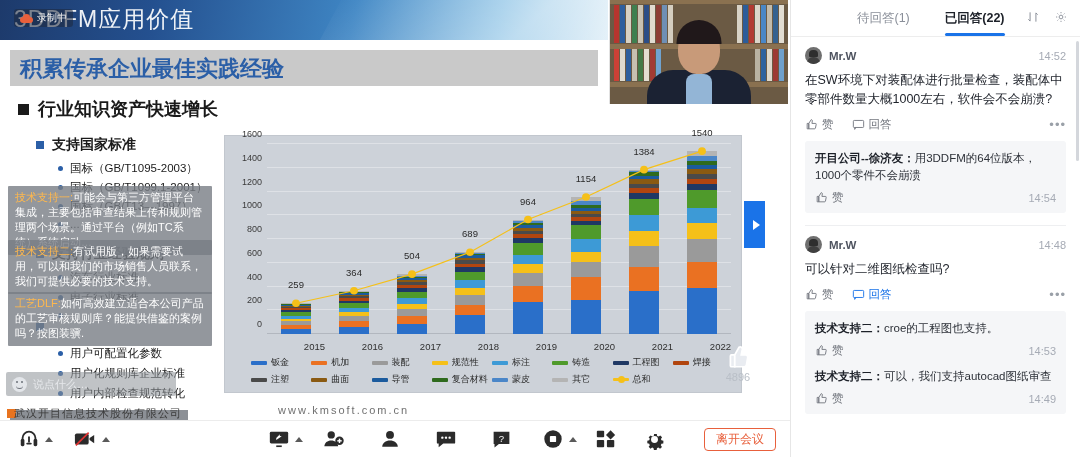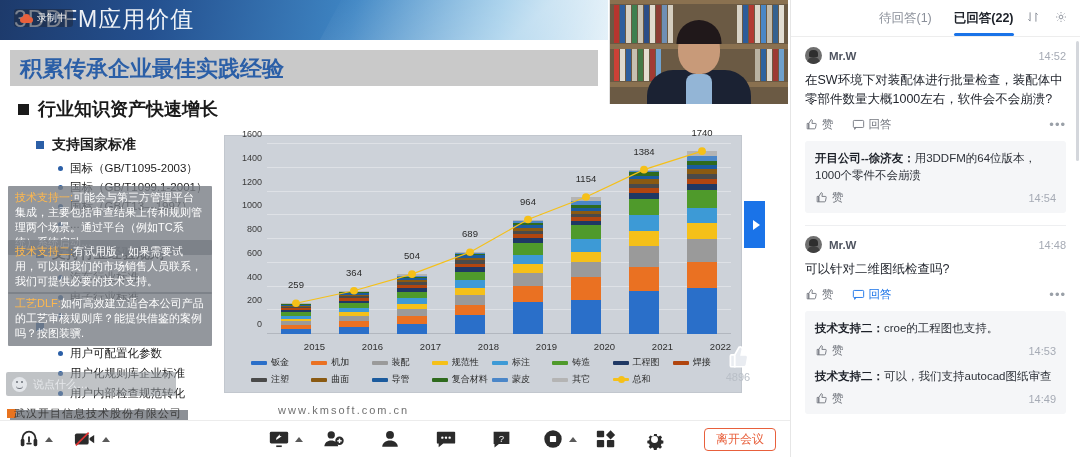--- a/index.html
+++ b/index.html
@@ -190,21 +190,21 @@
   .leave-btn {
     position: absolute; right: 14px; top: 7px; height: 23px; padding: 0 11px;
     border: 1px solid #e8603c; border-radius: 4px; color: #e8603c; font-size: 12px;
     display: flex; align-items: center; background: #fff;
   }
 
   
   .qa { width: 290px; height: 457px; background: #ffffff; border-left: 1px solid #e6e6e6;
         display: flex; flex-direction: column; }
   .qa-head { height: 37px; display: flex; align-items: center; position: relative; border-bottom: 1px solid #ededed; }
-  .qa-tabs { display: flex; gap: 22px; margin-left: 88px; align-items: center; }
+  .qa-tabs { display: flex; gap: 35px; margin-left: 66px; align-items: center; }
   .qa-tab { font-size: 12.5px; color: #8a8f99; padding-bottom: 9px; position: relative; padding-top: 9px; }
   .qa-tab.active { color: #1d2129; font-weight: 600; }
   .qa-tab.active:after {
     content: ""; position: absolute; left: 0; right: 0; bottom: 0; height: 2.5px;
     background: #1a73e8; border-radius: 2px;
   }
   .qa-head-icons { position: absolute; right: 12px; top: 10px; display: flex; gap: 14px; align-items: center; }
 
   .qa-body { flex: 1; overflow: hidden; position: relative; }
   .qitem { padding: 10px 14px 0 14px; }
@@ -483,21 +483,21 @@
                   <div class="seg" style="background: rgb(79, 154, 43); height: 10.2597%;"></div>
                   <div class="seg" style="background: rgb(31, 56, 100); height: 3.11688%;"></div>
                   <div class="seg" style="background: rgb(177, 69, 15); height: 2.85714%;"></div>
                   <div class="seg" style="background: rgb(74, 74, 74); height: 2.72727%;"></div>
                   <div class="seg" style="background: rgb(138, 90, 18); height: 2.46753%;"></div>
                   <div class="seg" style="background: rgb(27, 91, 158); height: 2.20779%;"></div>
                   <div class="seg" style="background: rgb(47, 107, 30); height: 2.07792%;"></div>
                   <div class="seg" style="background: rgb(74, 134, 200); height: 2.85714%;"></div>
                   <div class="seg" style="background: rgb(180, 180, 180); height: 2.66234%;"></div>
                 </div>
-                <div class="tot-lab" style="bottom: calc(96.25% + 13px);">1740</div>
+                <div class="tot-lab" style="bottom: calc(96.25% + 13px);">1540</div>
                 <div class="xlab">2022</div>
               </div>
             </div>
           <svg class="lineSvg" id="lineSvg" preserveAspectRatio="none" viewBox="0 0 100 100">
               <path d="M6.25 83.8125 L18.75 77.25 L31.25 68.5 L43.75 56.9375 L56.25 39.75 L68.75 27.875 L81.25 13.5 L93.75 3.75" fill="none" stroke="#f5c019" stroke-width="1.2" vector-effect="non-scaling-stroke"></path>
               <ellipse cx="6.25" cy="83.8125" rx="0.85" ry="2" fill="#f5c019"></ellipse>
               <ellipse cx="18.75" cy="77.25" rx="0.85" ry="2" fill="#f5c019"></ellipse>
               <ellipse cx="31.25" cy="68.5" rx="0.85" ry="2" fill="#f5c019"></ellipse>
               <ellipse cx="43.75" cy="56.9375" rx="0.85" ry="2" fill="#f5c019"></ellipse>
               <ellipse cx="56.25" cy="39.75" rx="0.85" ry="2" fill="#f5c019"></ellipse>

